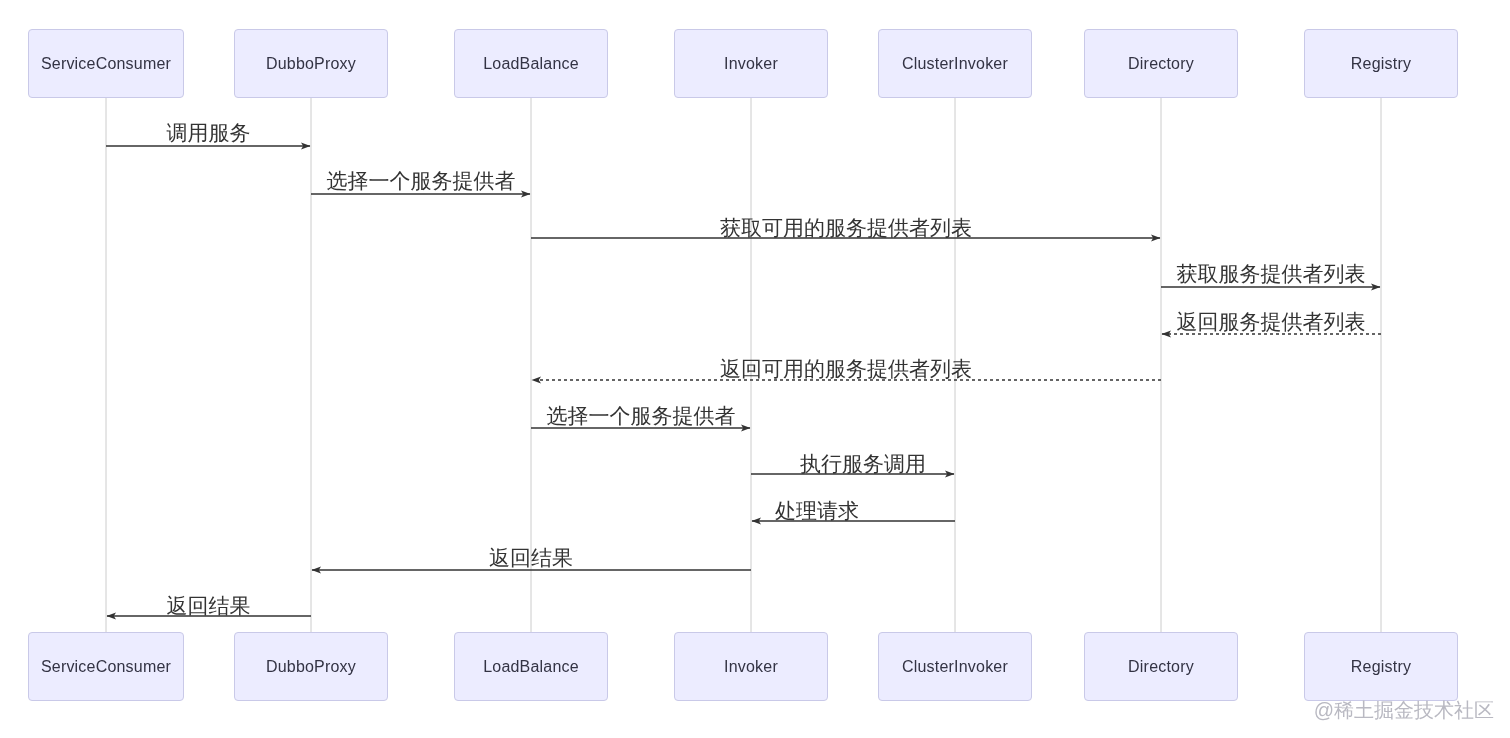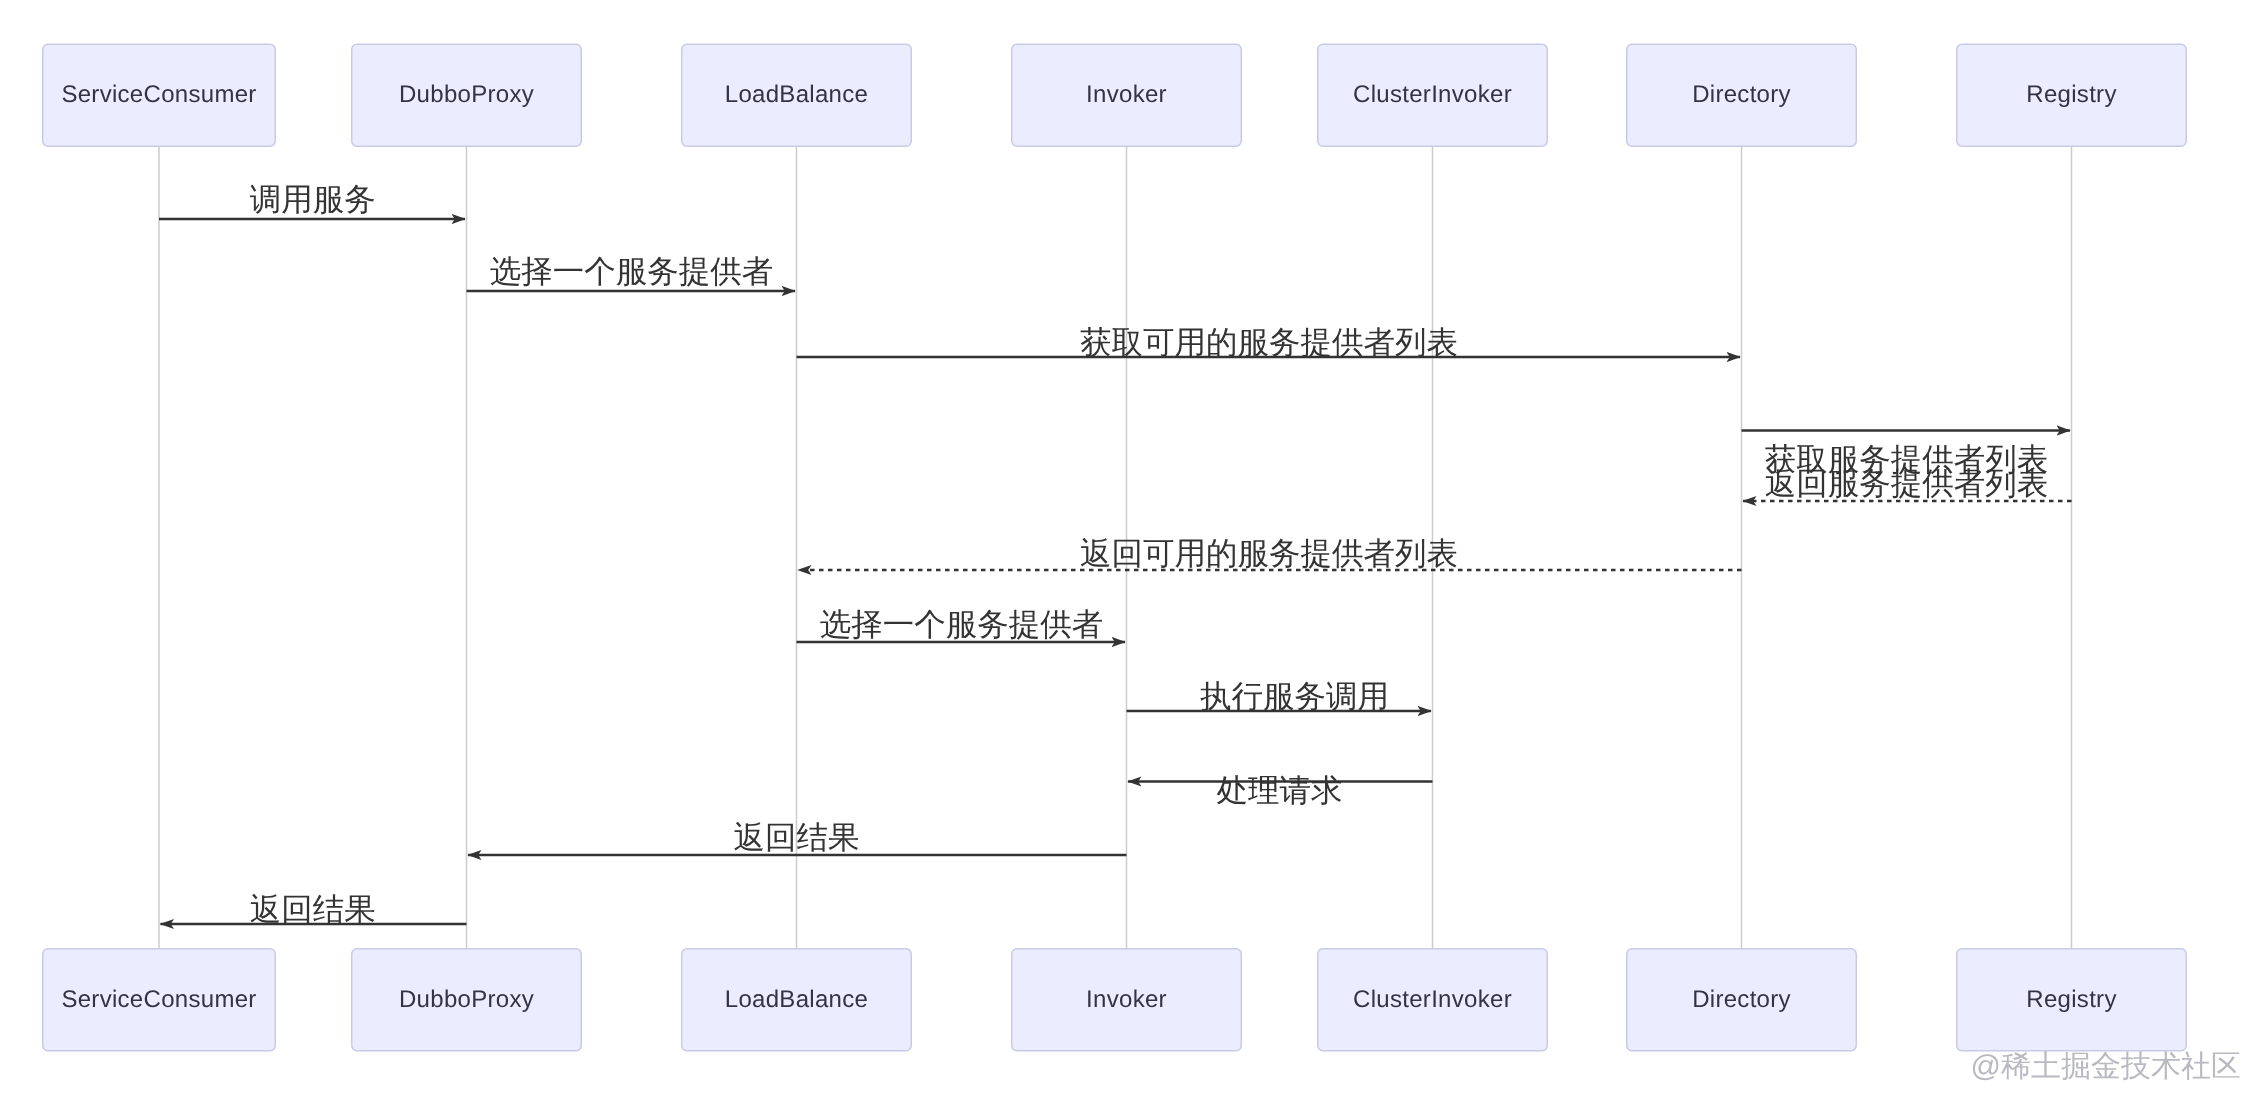--- a/index.html
+++ b/index.html
@@ -136,24 +136,24 @@
         <span class="actor-label">Directory</span>
       </div>
       <div class="actor-box" style="left: 1304px; top: 632px; width: 154px; height: 69px;">
         <span class="actor-label">Registry</span>
       </div>
     </div>
   <div id="message-labels">
       <div class="msg-label" style="left: 208.5px; top: 119px;">调用服务</div>
       <div class="msg-label" style="left: 421px; top: 167px;">选择一个服务提供者</div>
       <div class="msg-label" style="left: 846px; top: 214px;">获取可用的服务提供者列表</div>
-      <div class="msg-label" style="left: 1271px; top: 260px; margin-top: 32px;">获取服务提供者列表</div>
+      <div class="msg-label" style="left: 1271px; top: 260px;">获取服务提供者列表</div>
       <div class="msg-label" style="left: 1271px; top: 308px;">返回服务提供者列表</div>
       <div class="msg-label" style="left: 846px; top: 355px;">返回可用的服务提供者列表</div>
       <div class="msg-label" style="left: 641px; top: 402px;">选择一个服务提供者</div>
       <div class="msg-label" style="left: 863px; top: 450px;">执行服务调用</div>
-      <div class="msg-label" style="left: 853px; top: 497px; margin-top: 16px;">处理请求</div>
+      <div class="msg-label" style="left: 817px; top: 497px;">处理请求</div>
       <div class="msg-label" style="left: 531px; top: 544px;">返回结果</div>
       <div class="msg-label" style="left: 208.5px; top: 592px;">返回结果</div>
     </div>
 
   <div class="watermark" style="left: 1494px; top: 697px;">@稀土掘金技术社区</div>
 </div>
 
 </body></html>

